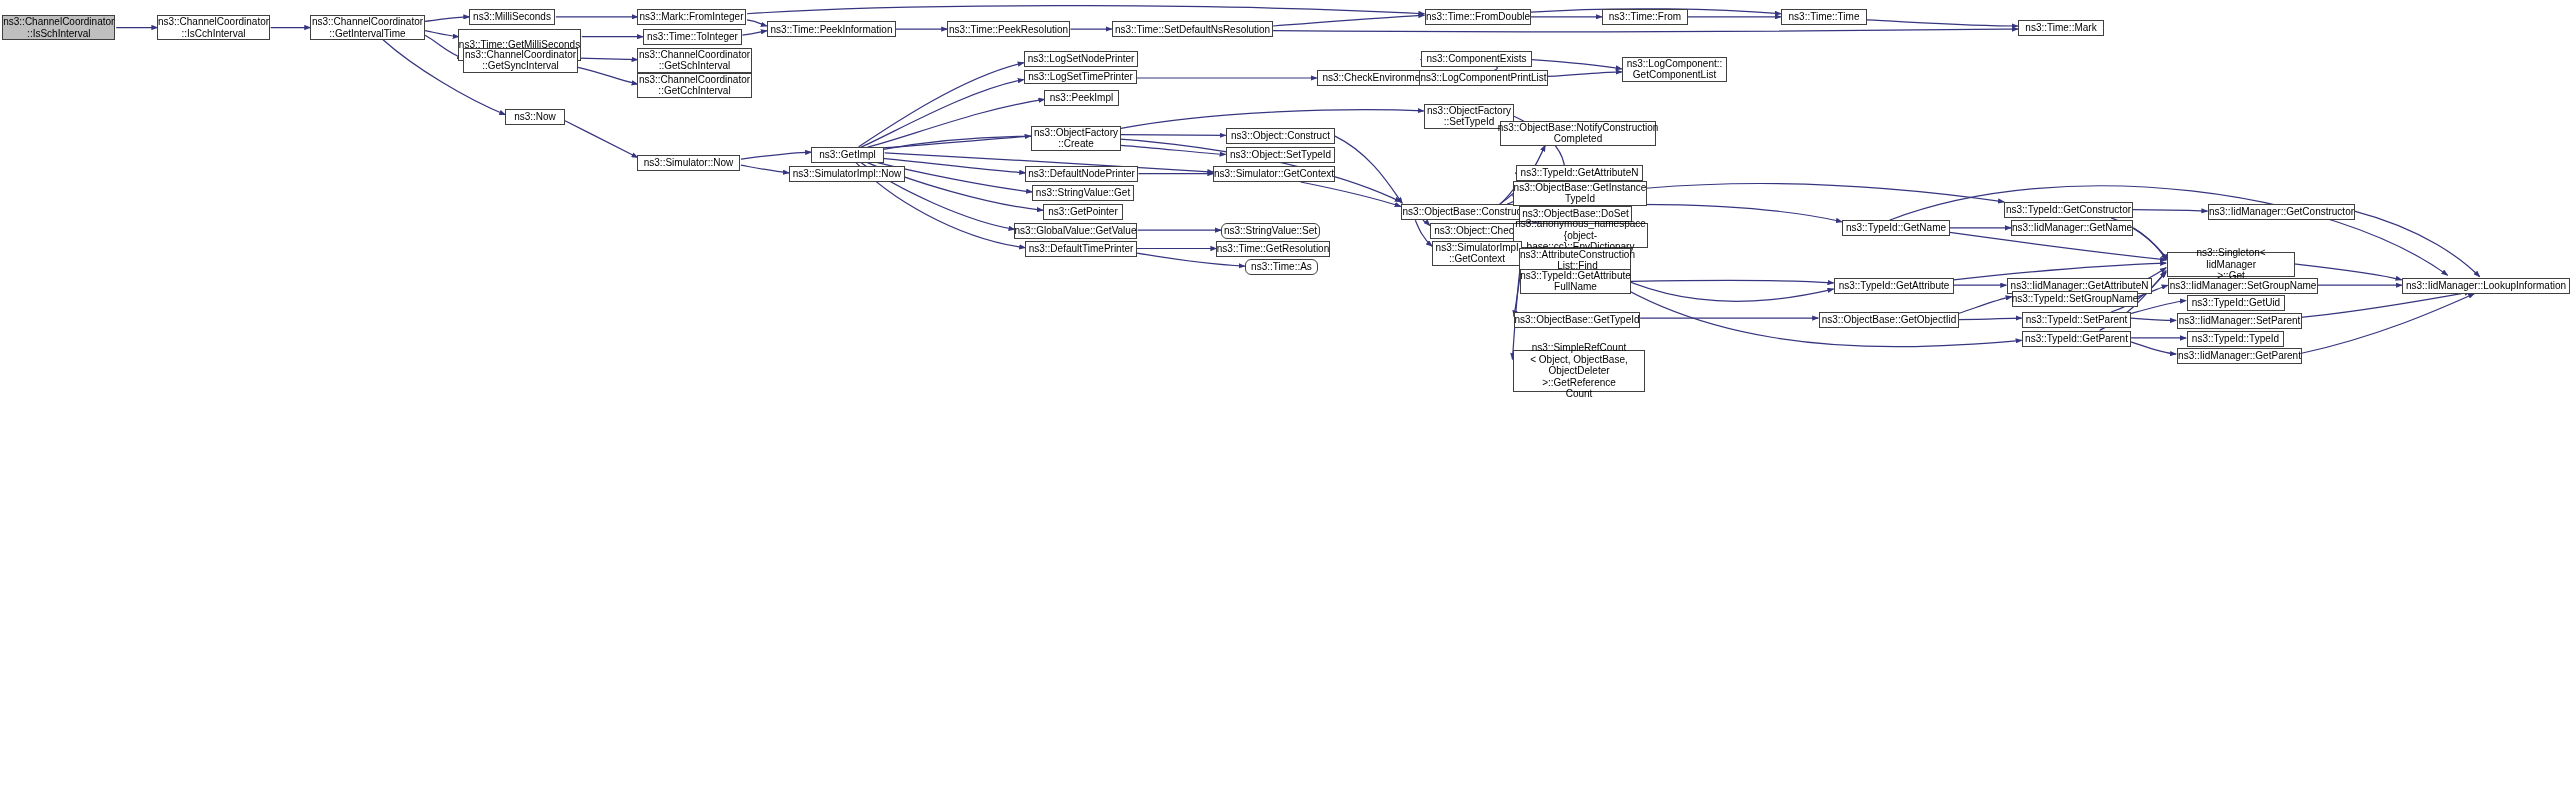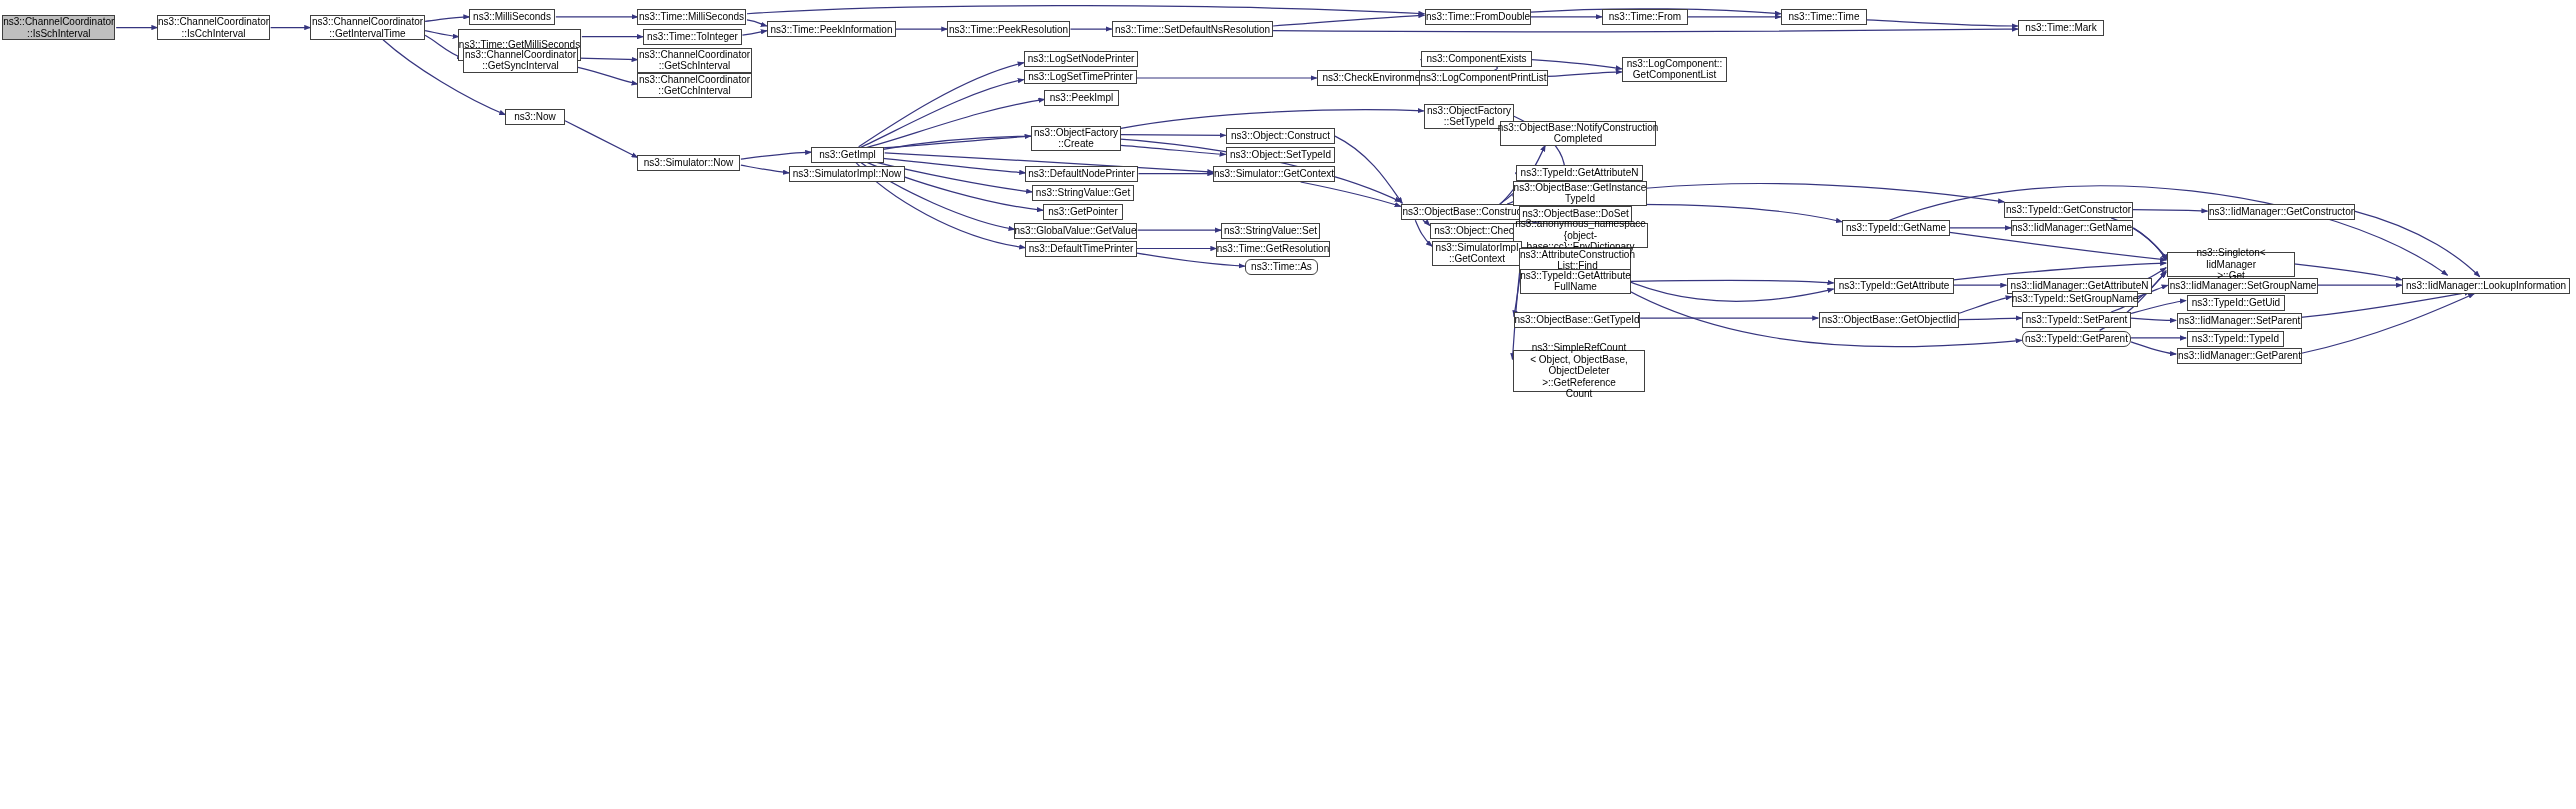--- a/index.html
+++ b/index.html
@@ -151,21 +151,21 @@
       <div class="node root" style="left: 2.3px; top: 15.3px; width: 113px; height: 24.5px;">ns3::ChannelCoordinator
 ::IsSchInterval</div>
       <div class="node" style="left: 157px; top: 15.3px; width: 113px; height: 24.5px;">ns3::ChannelCoordinator
 ::IsCchInterval</div>
       <div class="node" style="left: 310px; top: 15.3px; width: 115px; height: 24.5px;">ns3::ChannelCoordinator
 ::GetIntervalTime</div>
       <div class="node" style="left: 469px; top: 9.2px; width: 86px; height: 16px;">ns3::MilliSeconds</div>
       <div class="node" style="left: 458px; top: 29px; width: 123px; height: 32px; text-align: right;">ns3::Time::GetMilliSeconds</div>
       <div class="node" style="left: 463px; top: 48px; width: 115px; height: 24.5px;">ns3::ChannelCoordinator
 ::GetSyncInterval</div>
-      <div class="node" style="left: 637px; top: 9.2px; width: 109px; height: 16px;">ns3::Time::MilliSeconds</div>
+      <div class="node" style="left: 637px; top: 9.2px; width: 109px; height: 16px;">ns3::Mark::FromInteger</div>
       <div class="node" style="left: 643px; top: 29px; width: 99px; height: 16px;">ns3::Time::ToInteger</div>
       <div class="node" style="left: 637px; top: 48px; width: 115px; height: 24.5px;">ns3::ChannelCoordinator
 ::GetSchInterval</div>
       <div class="node" style="left: 637px; top: 73px; width: 115px; height: 24.5px;">ns3::ChannelCoordinator
 ::GetCchInterval</div>
       <div class="node" style="left: 767px; top: 21.4px; width: 129px; height: 16px;">ns3::Time::PeekInformation</div>
       <div class="node" style="left: 947px; top: 21.4px; width: 123px; height: 16px;">ns3::Time::PeekResolution</div>
       <div class="node" style="left: 1112px; top: 21.4px; width: 161px; height: 16px;">ns3::Time::SetDefaultNsResolution</div>
       <div class="node" style="left: 1425px; top: 9.2px; width: 106px; height: 16px;">ns3::Time::FromDouble</div>
       <div class="node" style="left: 1602px; top: 9.2px; width: 86px; height: 16px;">ns3::Time::From</div>
@@ -186,21 +186,21 @@
       <div class="node" style="left: 1014px; top: 223px; width: 123px; height: 16px;">ns3::GlobalValue::GetValue</div>
       <div class="node" style="left: 1025px; top: 241px; width: 112px; height: 16px;">ns3::DefaultTimePrinter</div>
       <div class="node" style="left: 1317px; top: 70px; width: 158px; height: 16px;">ns3::CheckEnvironmentVariables</div>
       <div class="node" style="left: 1421px; top: 51px; width: 111px; height: 16px;">ns3::ComponentExists</div>
       <div class="node" style="left: 1419px; top: 70px; width: 129px; height: 16px;">ns3::LogComponentPrintList</div>
       <div class="node" style="left: 1622px; top: 57px; width: 105px; height: 24.5px;">ns3::LogComponent::
 GetComponentList</div>
       <div class="node" style="left: 1226px; top: 128px; width: 109px; height: 16px;">ns3::Object::Construct</div>
       <div class="node" style="left: 1226px; top: 147px; width: 109px; height: 16px;">ns3::Object::SetTypeId</div>
       <div class="node" style="left: 1213px; top: 166px; width: 122px; height: 16px;">ns3::Simulator::GetContext</div>
-      <div class="node" style="left: 1221px; top: 223px; width: 99px; height: 16px;">ns3::StringValue::Set</div>
+      <div class="node" style="left: 1221px; top: 223px; width: 99px; height: 16px; border-radius: 6px;">ns3::StringValue::Set</div>
       <div class="node" style="left: 1216px; top: 241px; width: 114px; height: 16px;">ns3::Time::GetResolution</div>
       <div class="node" style="left: 1245px; top: 259px; width: 73px; height: 16px; border-radius: 6px;">ns3::Time::As</div>
       <div class="node" style="left: 1424px; top: 104px; width: 90px; height: 24.5px;">ns3::ObjectFactory
 ::SetTypeId</div>
       <div class="node" style="left: 1500px; top: 121px; width: 156px; height: 24.5px;">ns3::ObjectBase::NotifyConstruction
 Completed</div>
       <div class="node" style="left: 1401px; top: 204px; width: 142px; height: 16px;">ns3::ObjectBase::ConstructSelf</div>
       <div class="node" style="left: 1516px; top: 165px; width: 127px; height: 16px;">ns3::TypeId::GetAttributeN</div>
       <div class="node" style="left: 1513px; top: 181px; width: 134px; height: 24.5px;">ns3::ObjectBase::GetInstance
 TypeId</div>
@@ -227,18 +227,18 @@
 &gt;::Get</div>
       <div class="node" style="left: 1834px; top: 278px; width: 120px; height: 16px;">ns3::TypeId::GetAttribute</div>
       <div class="node" style="left: 2007px; top: 278px; width: 145px; height: 16px;">ns3::IidManager::GetAttributeN</div>
       <div class="node" style="left: 2168px; top: 278px; width: 150px; height: 16px;">ns3::IidManager::SetGroupName</div>
       <div class="node" style="left: 2402px; top: 278px; width: 168px; height: 16px;">ns3::IidManager::LookupInformation</div>
       <div class="node" style="left: 2012px; top: 291px; width: 126px; height: 16px;">ns3::TypeId::SetGroupName</div>
       <div class="node" style="left: 2187px; top: 295px; width: 98px; height: 16px;">ns3::TypeId::GetUid</div>
       <div class="node" style="left: 1819px; top: 312px; width: 140px; height: 16px;">ns3::ObjectBase::GetObjectIid</div>
       <div class="node" style="left: 2022px; top: 312px; width: 109px; height: 16px;">ns3::TypeId::SetParent</div>
       <div class="node" style="left: 2177px; top: 313px; width: 125px; height: 16px;">ns3::IidManager::SetParent</div>
-      <div class="node" style="left: 2022px; top: 331px; width: 109px; height: 16px; border-radius: 7px;">ns3::TypeId::GetParent</div>
+      <div class="node" style="left: 2022px; top: 331px; width: 109px; height: 16px;">ns3::TypeId::GetParent</div>
       <div class="node" style="left: 2187px; top: 331px; width: 97px; height: 16px;">ns3::TypeId::TypeId</div>
       <div class="node" style="left: 2177px; top: 348px; width: 125px; height: 16px;">ns3::IidManager::GetParent</div>
     </div>
 </div>
 
 
 </body></html>

